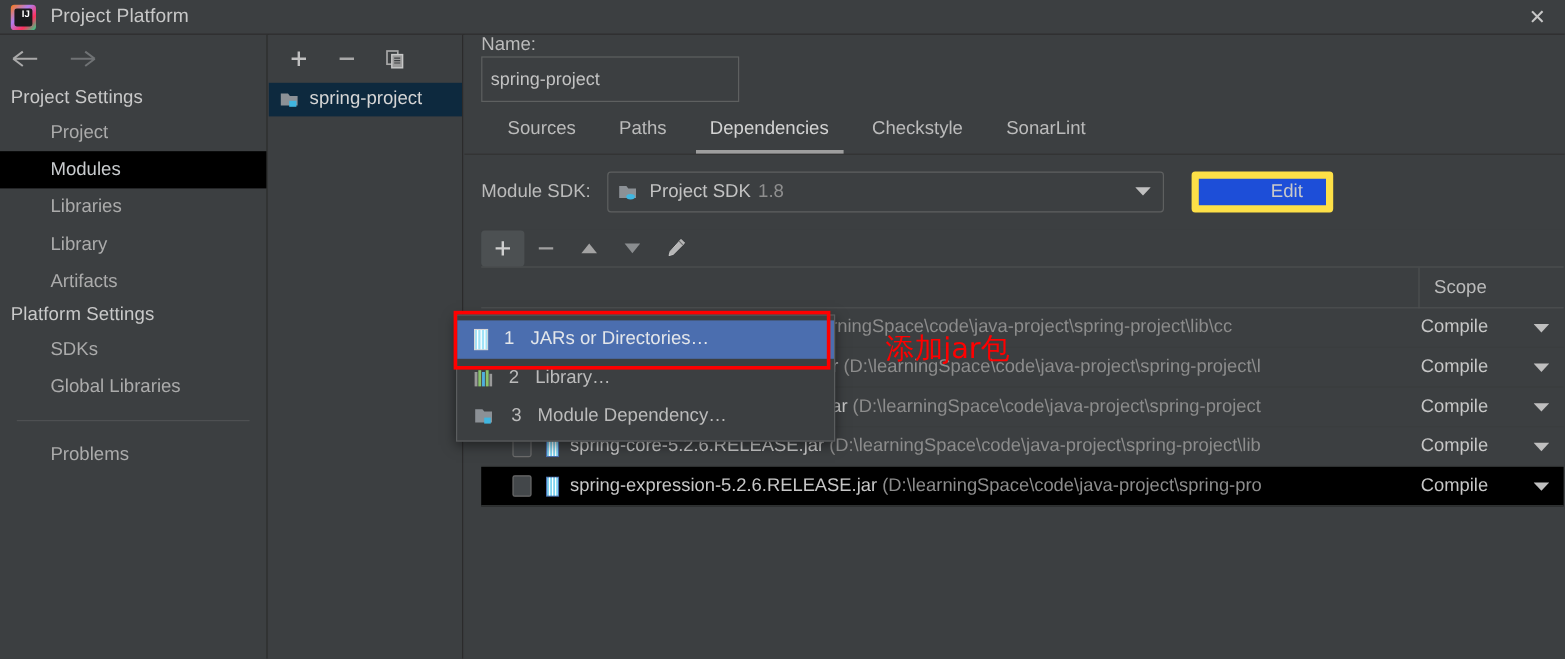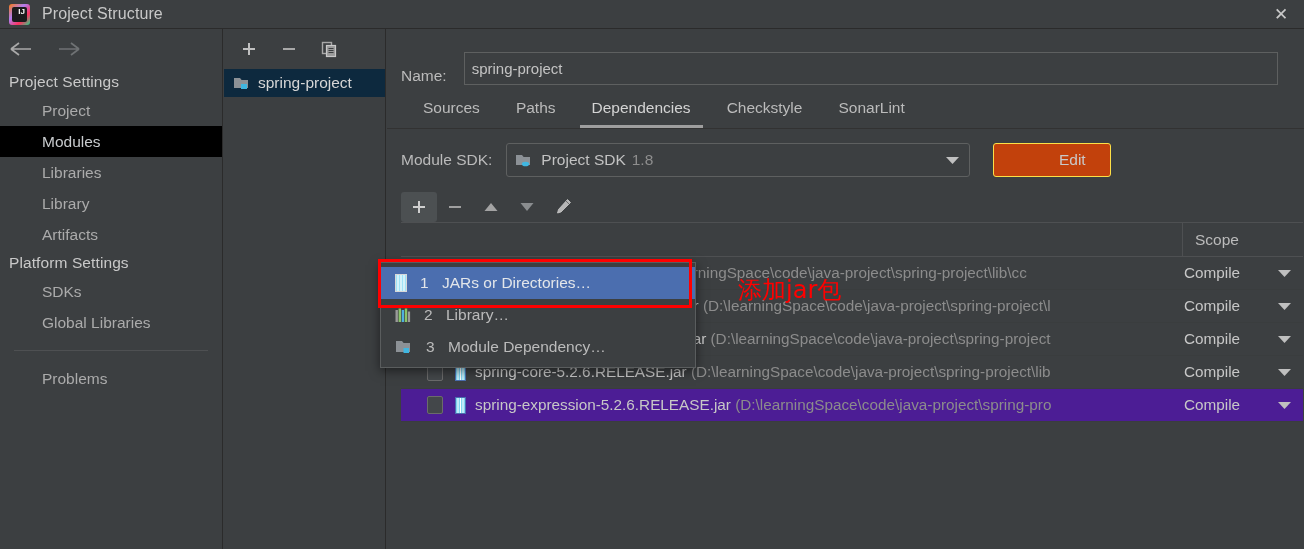--- a/index.html
+++ b/index.html
@@ -95,21 +95,21 @@
     padding-left: 9px; background: #0D293E; cursor: pointer;
   }
   .mod-row .lbl { font-size: 15.5px; color: #D6D6D6; }
 
   
   .content {
     position: absolute; left: 387px; top: 29px; width: 917px; height: 520px;
     background: #3C3F41;
   }
   .name-row {
-    display: flex; align-items: flex-end; height: 56px; padding: 0 26px 0 14px;
+    display: flex; align-items: flex-start; height: 56px; padding: 0 26px 0 14px; flex-direction: column;
   }
   .name-label { font-size: 15.5px; color: #BBBBBB; margin-right: 17px; }
   .name-input {
     flex: 1; height: 33px; background: #3C3F41;
     border: 1px solid #5E6060; color: #C3C3C3;
     font-size: 15px; padding: 0 7px;
     font-family: "Liberation Sans", sans-serif;
     outline: none;
   }
 
@@ -133,21 +133,21 @@
     display: flex; align-items: center; padding: 0 8px; cursor: pointer;
     position: relative;
   }
   .sdk-combo .txt { font-size: 15.5px; color: #C3C3C3; margin-left: 8px; }
   .sdk-combo .ver { font-size: 15.5px; color: #8E8E8E; margin-left: 6px; }
   .sdk-combo .caret {
     position: absolute; right: 10px; top: 50%; transform: translateY(-50%);
   }
   .edit-btn {
     margin-left: 23px; width: 118px; height: 34px;
-    background: #c2410c; border: 1px solid #fde047; border-radius: 3px;
+    background: #1d4ed8; border: 6px solid #fde047; border-radius: 3px;
     color: #C9C9C9; font-size: 15.5px;
     display: flex; align-items: center; justify-content: center; cursor: pointer;
     font-family: "Liberation Sans", sans-serif;
     padding-left: 40px;
   }
 
   
   .dep-toolbar {
     height: 32px; margin-left: 14px; margin-right: 1px;
     display: flex; align-items: center; gap: 0px;
@@ -170,21 +170,21 @@
   }
   .th-export { flex: 1; padding-left: 10px; font-size: 15.5px; color: #BBBBBB; }
   .th-scope {
     width: 121px; padding-left: 12px; font-size: 15.5px; color: #BBBBBB;
     border-left: 1px solid #4E5052; height: 34px; line-height: 34px;
   }
   .trow {
     height: 33px; display: flex; align-items: center;
     border-bottom: 1px solid #3A3D3E;
   }
-  .trow.selected { background: #4c1d95; }
+  .trow.selected { background: #000000; }
   .cb {
     width: 16px; height: 18px; margin-left: 26px; margin-right: 12px;
     border: 1px solid #6B6B6B; border-radius: 2px; background: #43474A; flex: none;
     cursor: pointer;
   }
   .jar-ico { margin-right: 9px; flex: none; }
   .cell-name {
     flex: 1; min-width: 0; white-space: nowrap; overflow: hidden;
     font-size: 15.3px; color: #C7C7C7;
   }
@@ -228,21 +228,21 @@
 <body>
 
 <div class="app">
 
   <div class="titlebar">
     <div class="ij-logo">
       <div class="sq"></div>
         <div class="inner"></div>
       <div class="ij">IJ</div>
     </div>
-    <div class="title-text">Project Structure</div>
+    <div class="title-text">Project Platform</div>
     <div class="close-btn">✕</div>
   </div>
 
   <div class="sidebar">
     <div class="nav-arrows">
       <div class="nav-arrow">
         <svg width="24" height="16" viewBox="0 0 24 16">
             <path d="M2 8 L10 2 M2 8 L10 14 M2 8 L22 8" stroke="#A9A9A9" stroke-width="1.7" fill="none"></path>
           </svg>
       </div>

